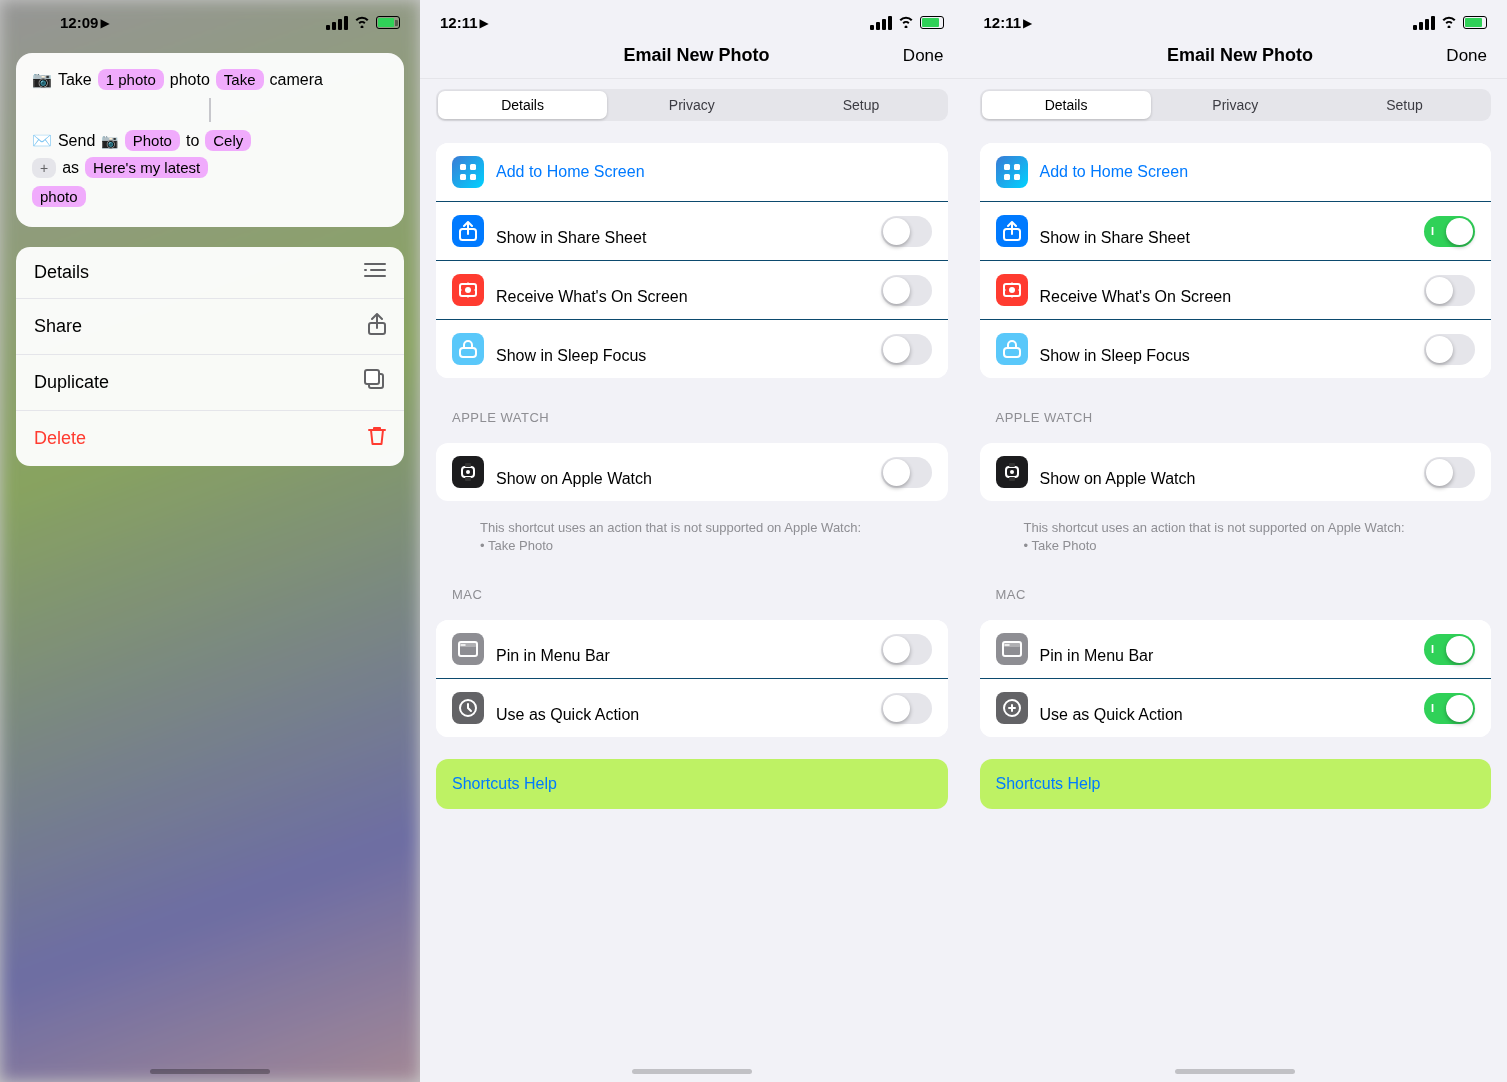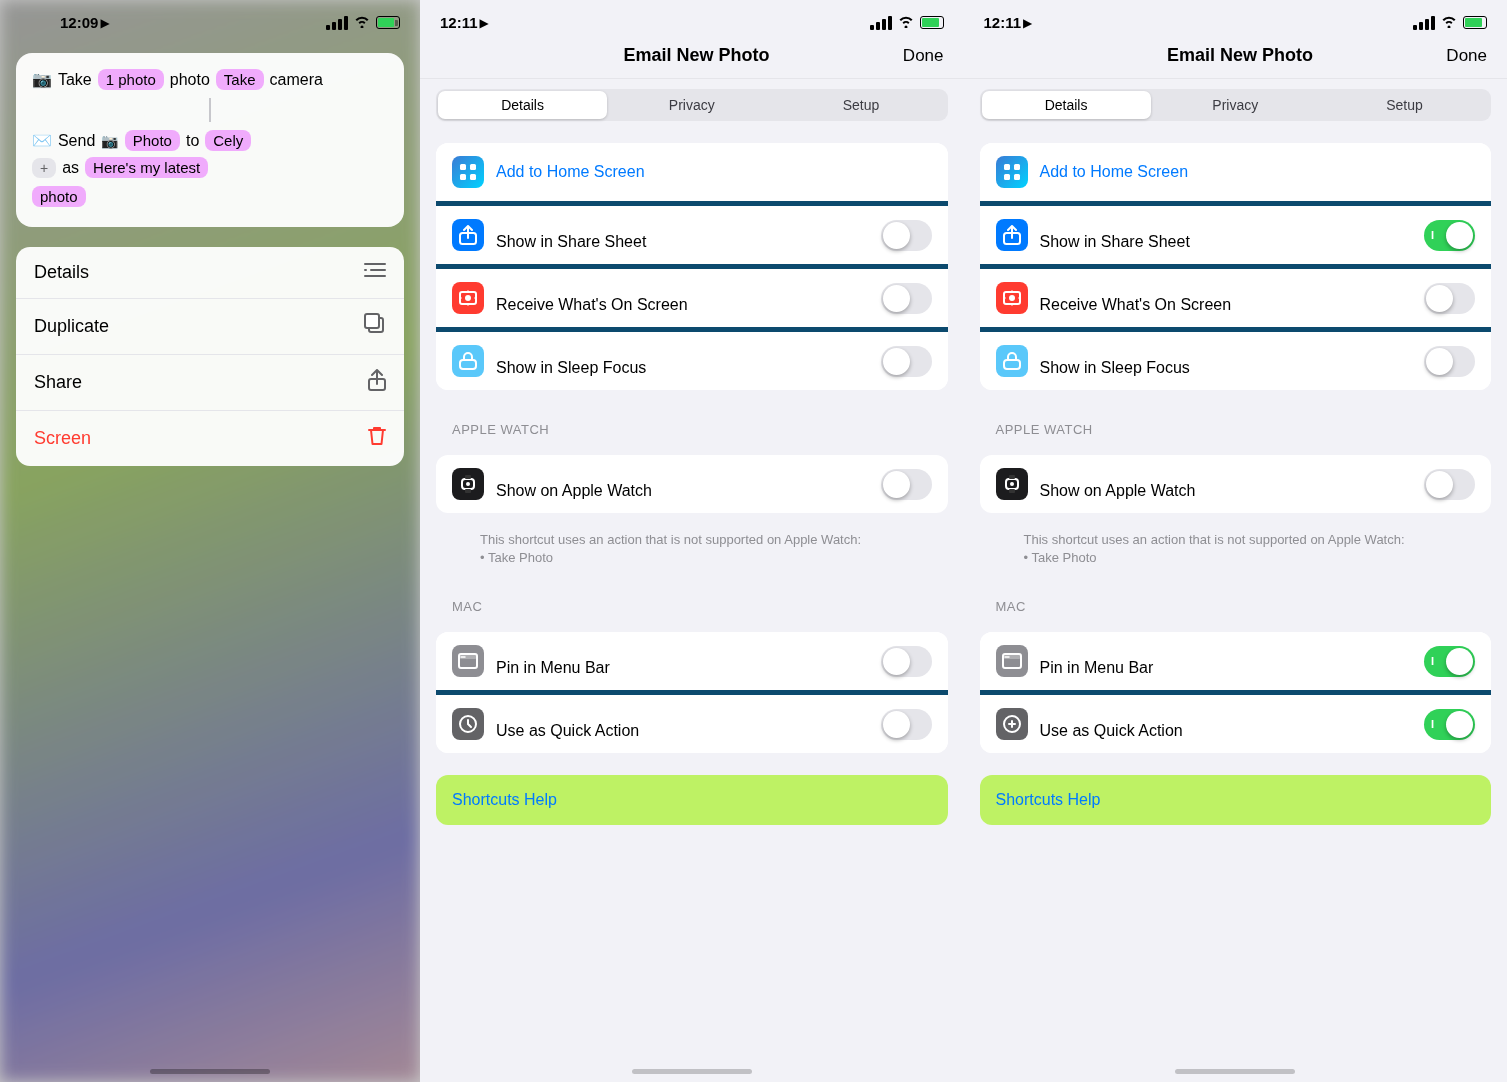--- a/index.html
+++ b/index.html
@@ -244,21 +244,21 @@
       color: #8e8e93;
       text-transform: uppercase;
       letter-spacing: 0.5px;
       margin: 20px 16px 6px 32px;
     }
 
     .settings-row {
       display: flex;
       align-items: center;
       padding: 13px 16px;
-      border-bottom: 5px solid #0c4a6e;
+      border-bottom: 1px solid #0c4a6e;
       background: #fff;
       gap: 12px;
     }
     .settings-row:last-child { border-bottom: none; }
 
     .settings-row-icon {
       width: 32px;
       height: 32px;
       border-radius: 8px;
       display: flex;
@@ -425,39 +425,39 @@
       <span class="context-icon">
         <svg width="22" height="18" viewBox="0 0 22 18" fill="none">
           <rect x="0" y="2" width="22" height="2" rx="1" fill="#636366"></rect>
           <rect x="6" y="8" width="16" height="2" rx="1" fill="#636366"></rect>
           <rect x="0" y="8" width="3" height="2" rx="1" fill="#636366"></rect>
           <rect x="0" y="14" width="22" height="2" rx="1" fill="#636366"></rect>
         </svg>
       </span>
     </div>
     <div class="context-item">
+      <span>Share</span>
+      <span class="context-icon">
+        <svg width="18" height="22" viewBox="0 0 18 22" fill="none">
+          <path d="M9 1v14M4 6l5-5 5 5" stroke="#636366" stroke-width="2" stroke-linecap="round" stroke-linejoin="round"></path>
+          <rect x="1" y="10" width="16" height="11" rx="2" stroke="#636366" stroke-width="2"></rect>
+        </svg>
+      </span>
+    </div>
+    <div class="context-item">
       <span>Duplicate</span>
       <span class="context-icon">
         <svg width="22" height="22" viewBox="0 0 22 22" fill="none">
           <rect x="5" y="5" width="14" height="14" rx="2" stroke="#636366" stroke-width="2"></rect>
           <rect x="1" y="1" width="14" height="14" rx="2" stroke="#636366" stroke-width="2" fill="#fff"></rect>
         </svg>
       </span>
     </div>
-    <div class="context-item">
-      <span>Share</span>
-      <span class="context-icon">
-        <svg width="18" height="22" viewBox="0 0 18 22" fill="none">
-          <path d="M9 1v14M4 6l5-5 5 5" stroke="#636366" stroke-width="2" stroke-linecap="round" stroke-linejoin="round"></path>
-          <rect x="1" y="10" width="16" height="11" rx="2" stroke="#636366" stroke-width="2"></rect>
-        </svg>
-      </span>
-    </div>
     <div class="context-item red">
-      <span>Screen</span>
+      <span>Delete</span>
       <span class="context-icon">
         <svg width="18" height="22" viewBox="0 0 18 22" fill="none">
           <path d="M1 5h16M6 5V3h6v2M3 5l1.5 14h9L15 5" stroke="#ff3b30" stroke-width="2" stroke-linecap="round" stroke-linejoin="round"></path>
         </svg>
       </span>
     </div>
   </div>
 
   <div class="panel1-spacer"></div>
   <div class="home-indicator"></div>

